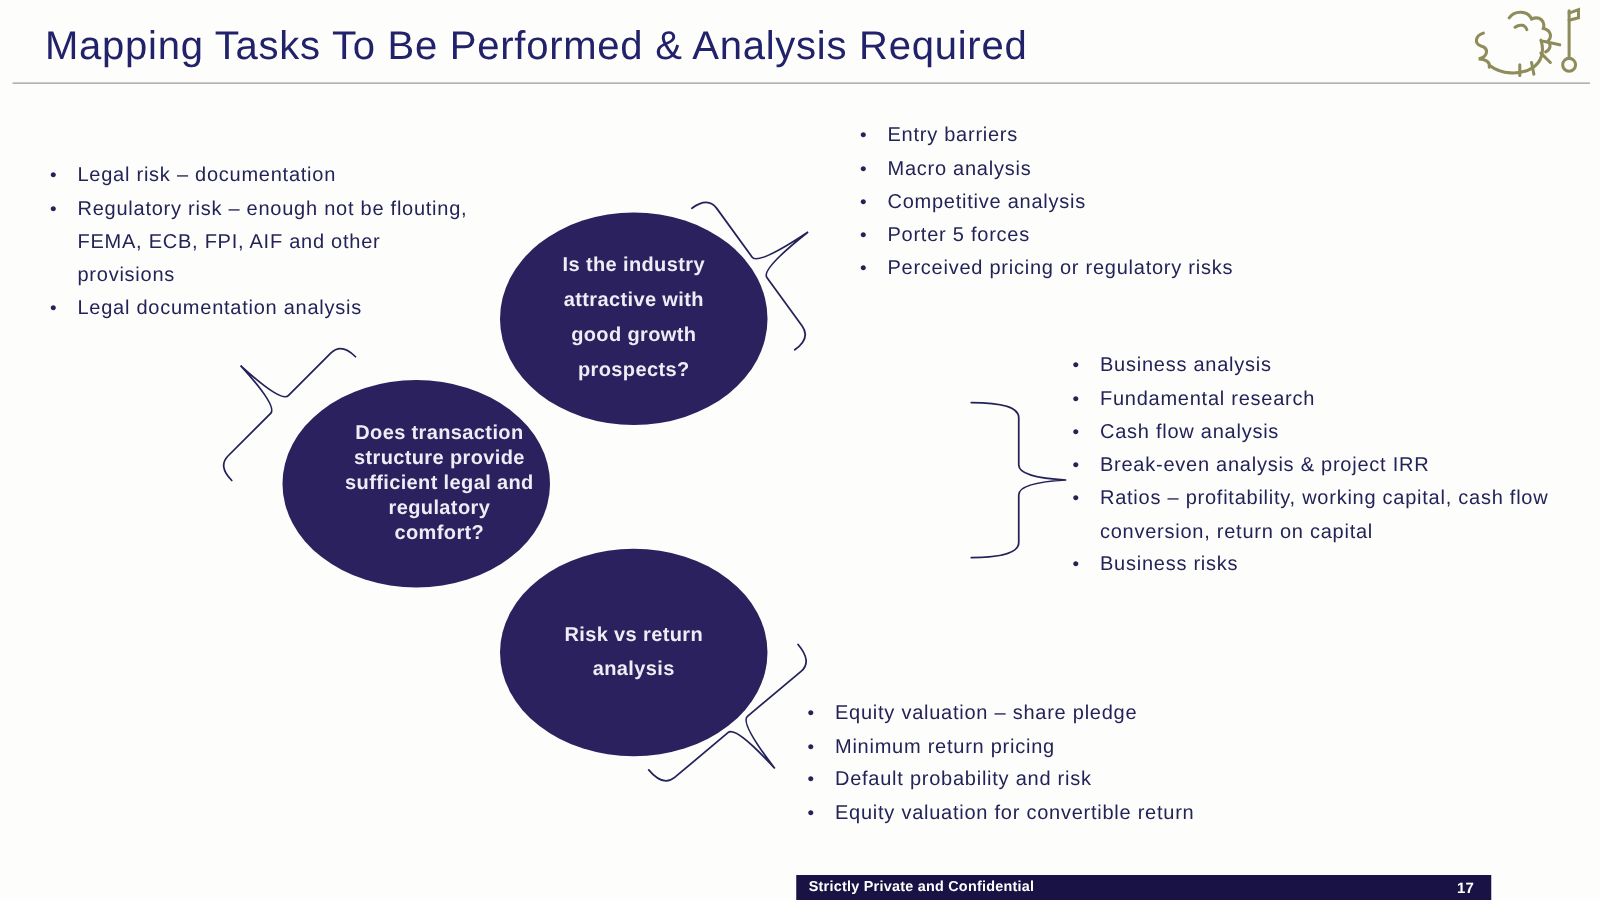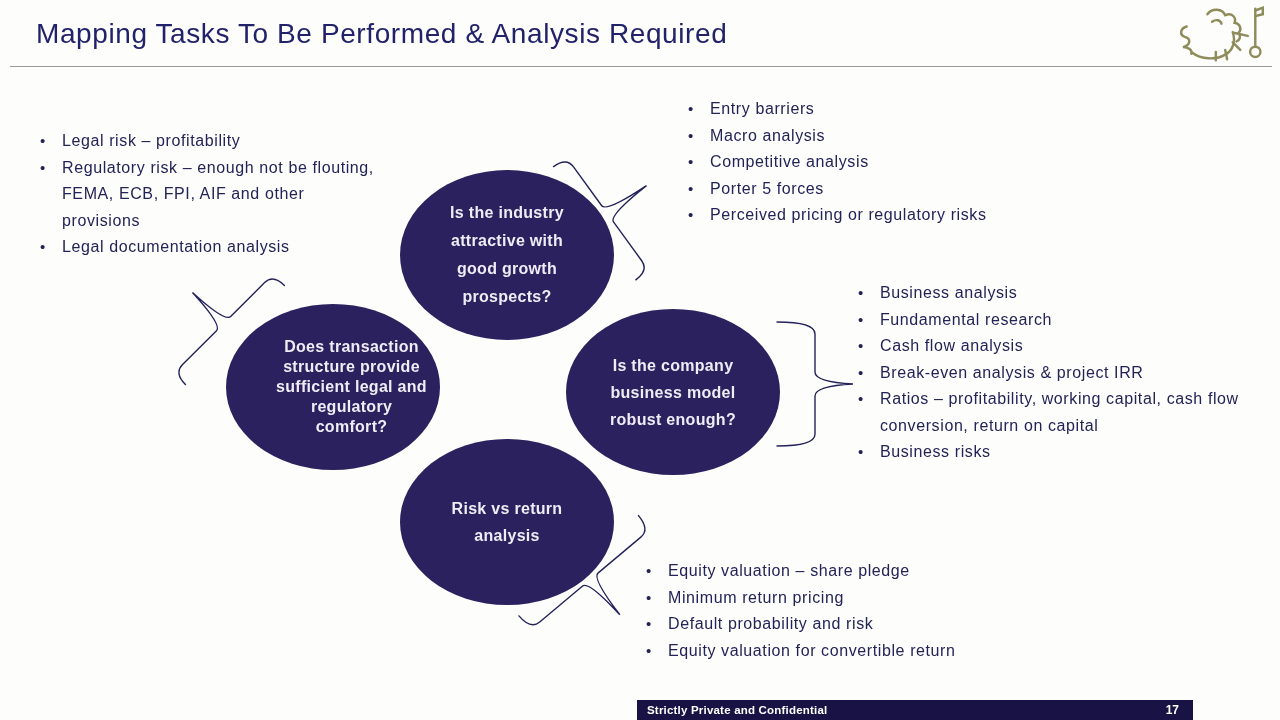--- a/index.html
+++ b/index.html
@@ -3,21 +3,21 @@
 <meta charset="utf-8">
 <style>
   html,body{margin:0;padding:0;background:#e8e8e8;}
   .slide{
     position:relative;width:1280px;height:720px;background:#fdfdfb;
     font-family:"Liberation Sans",sans-serif;overflow:hidden;margin:0 auto;
   }
   
   .title{
     position:absolute;left:36px;top:18px;margin:0;
-    font-size:28px;font-weight:400;letter-spacing:.6px;color:#22226B;
+    font-size:32px;font-weight:400;letter-spacing:.6px;color:#22226B;
   }
   .header-rule{
     position:absolute;left:10px;top:66px;width:1262px;height:1px;background:#9a9a9a;
   }
   .logo{position:absolute;right:14px;top:3px;width:90px;height:62px;}
   
   ul.bullets{
     position:absolute;margin:0;padding:0;list-style:none;
     font-size:16px;line-height:26.5px;letter-spacing:.6px;color:#232358;
   }
@@ -76,21 +76,21 @@
     <path d="M62,32 l14,3"></path>
 
     <path d="M84,6 l0,40"></path>
     <path d="M84,8 l8,-3 l0,7 l-8,2"></path>
     <circle cx="84" cy="52" r="5.5"></circle>
   </svg>
 
   <div class="header-rule"></div>
 
   <ul class="bullets list-legal">
-      <li>Legal risk – profitability</li>
+      <li>Legal risk – documentation</li>
       <li>Regulatory risk – enough not be flouting, FEMA, ECB, FPI, AIF and other provisions</li>
       <li>Legal documentation analysis</li>
     </ul>
 
   <ul class="bullets list-industry">
       <li>Entry barriers</li>
       <li>Macro analysis</li>
       <li>Competitive analysis</li>
       <li>Porter 5 forces</li>
       <li>Perceived pricing or regulatory risks</li>
@@ -118,23 +118,20 @@
     <path transform="translate(815,384)" d="M -38,-62 Q 0,-62 0,-50 L 0,-12 Q 0,-2 38,0 Q 0,2 0,12 L 0,50 Q 0,62 -38,62"></path>
     <path transform="translate(589,578) rotate(50)" d="M -16,-78 Q 2,-78 2,-66 L 2,-10 Q 2,-2 48,0 Q 2,2 2,10 L 2,66 Q 2,78 -16,78"></path>
   </svg>
 
   <div class="circle circle-industry">
     <span class="label">Is the industry attractive with good growth prospects?</span>
   </div>
   <div class="circle circle-transaction">
     <span class="label">Does transaction structure provide sufficient legal and regulatory comfort?</span>
   </div>
-  <div class="circle circle-business">
-    <span class="label">Is the company business model robust enough?</span>
-  </div>
   <div class="circle circle-risk">
     <span class="label">Risk vs return analysis</span>
   </div>
 
   <div class="footer-bar">
     <span class="classification">Strictly Private and Confidential</span>
     <span class="page-number">17</span>
   </div>
 
 </div>

